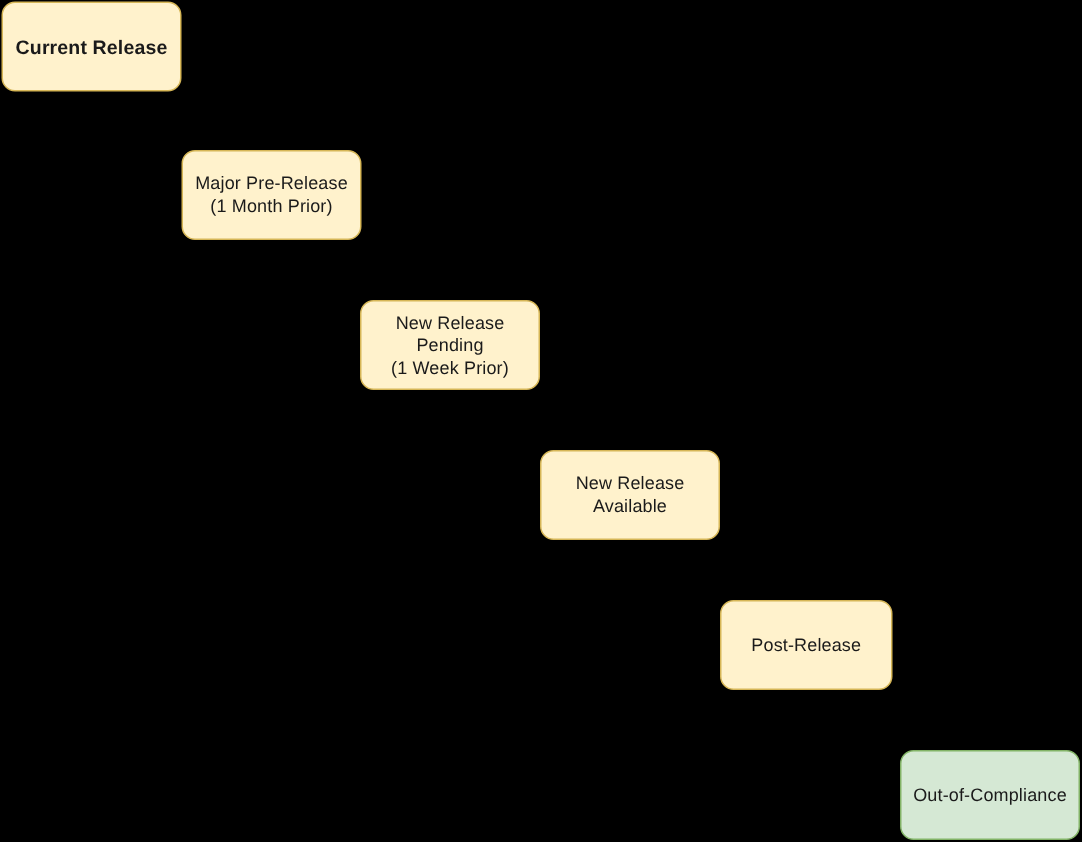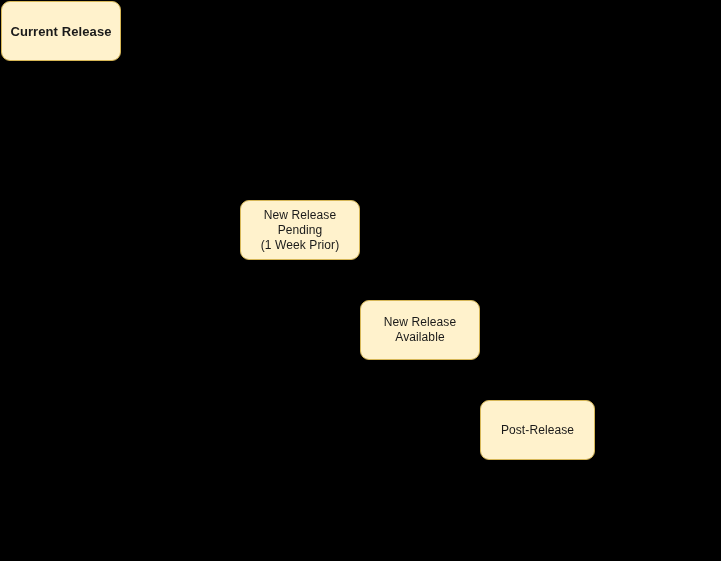--- a/index.html
+++ b/index.html
@@ -47,19 +47,22 @@
   .node-label {
     display: block;
     width: 100%;
   }
 </style>
 </head>
 <body>
 
 <div id="canvas" style="width: 721px; height: 561px; background: rgb(0, 0, 0); padding-left: 32px;">
     <div class="node style-release weight-bold" style="left: 1px; top: 1px; width: 120px; height: 60px;"><span class="node-label">Current Release</span></div>
+    <div class="node style-release" style="left: 121px; top: 100px; width: 120px; height: 60px;"><span class="node-label">Major Pre-Release
+(1 Month Prior)</span></div>
     <div class="node style-release" style="left: 240px; top: 200px; width: 120px; height: 60px;"><span class="node-label">New Release
 Pending
 (1 Week Prior)</span></div>
     <div class="node style-release" style="left: 360px; top: 300px; width: 120px; height: 60px;"><span class="node-label">New Release
 Available</span></div>
     <div class="node style-release" style="left: 480px; top: 400px; width: 115px; height: 60px;"><span class="node-label">Post-Release</span></div>
+    <div class="node style-compliance" style="left: 600px; top: 500px; width: 120px; height: 60px;"><span class="node-label">Out-of-Compliance</span></div>
   </div>
 
 </body></html>

